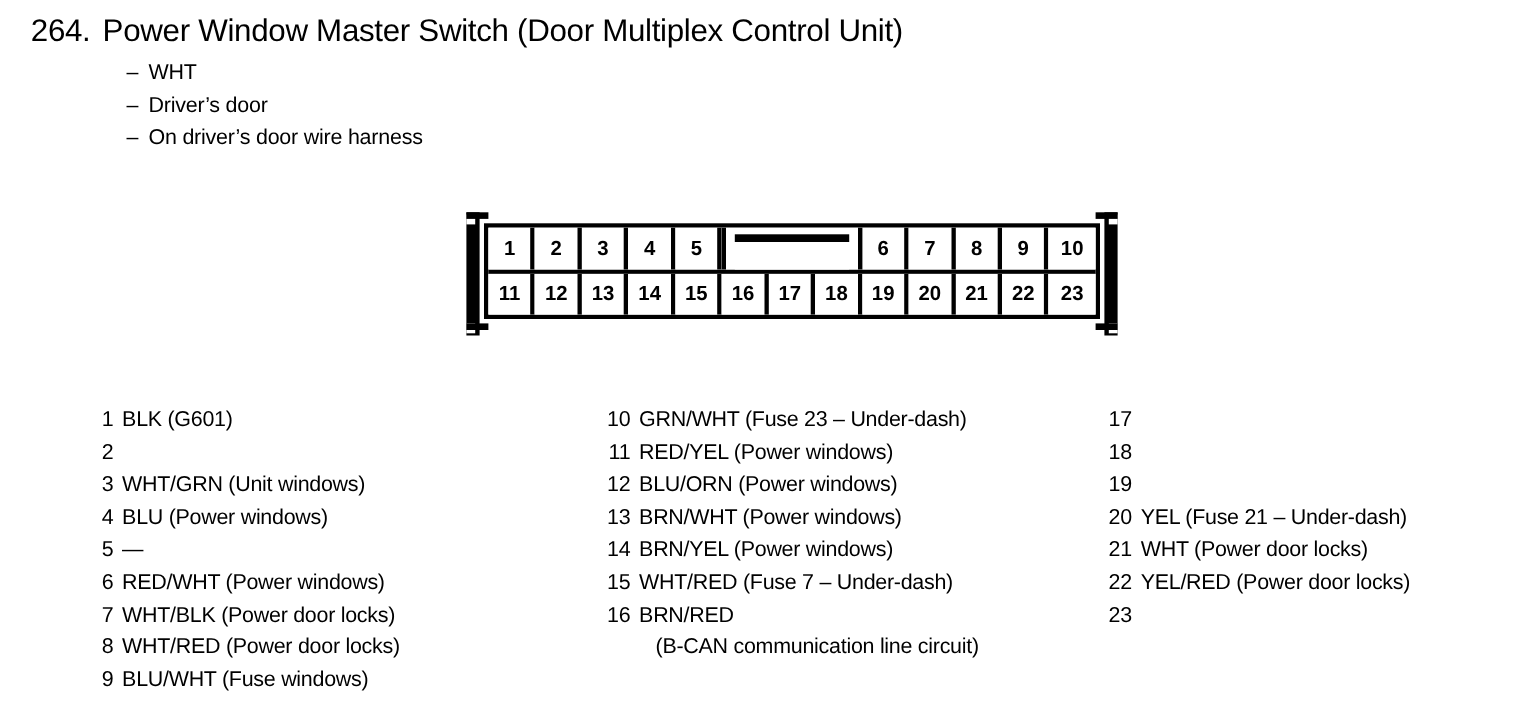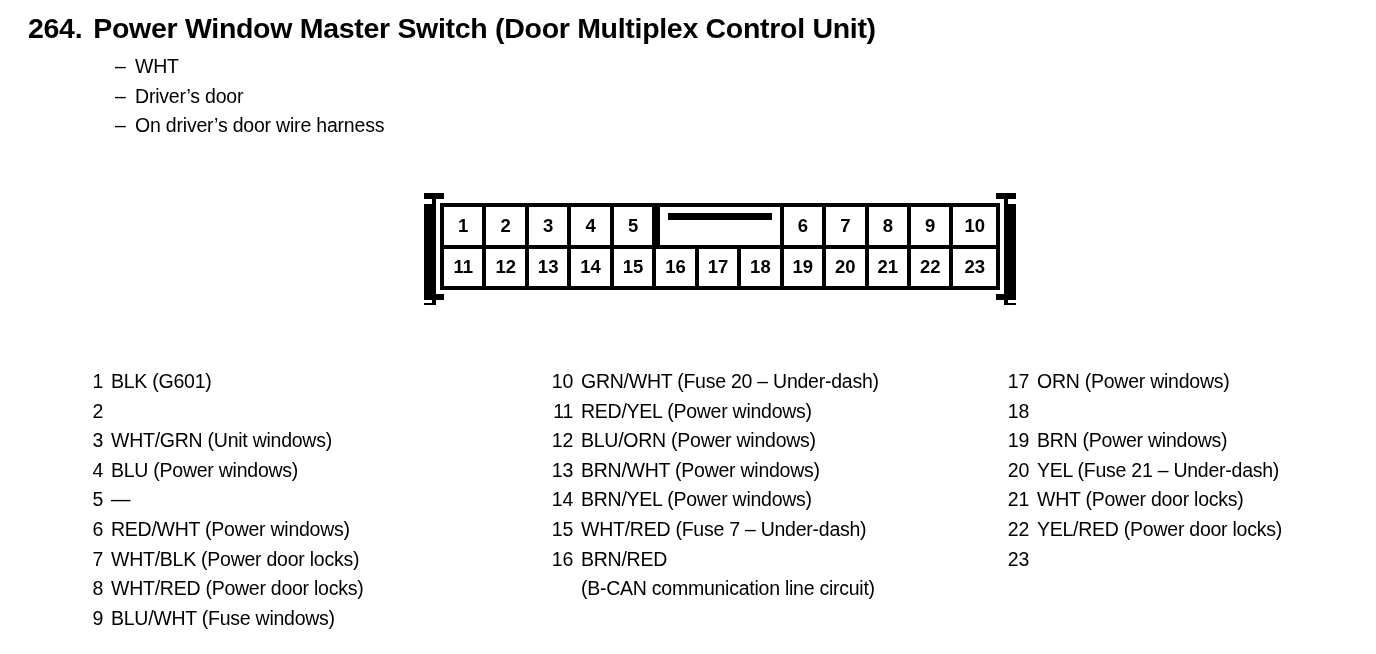--- a/index.html
+++ b/index.html
@@ -19,21 +19,21 @@
   
   .header {
     position: absolute;
     left: 28px;
     top: 12px;
     width: 1320px;
   }
   .title-row {
     display: flex;
     align-items: flex-end;
-    font-weight: bold;
+    font-weight: normal;
     font-size: 28.5px;
     letter-spacing: -0.3px;
     white-space: nowrap;
   }
   .title-num {
     margin-right: 11px;
   }
   .subtitle-list {
     margin-top: 7px;
     margin-left: 87px;
@@ -175,21 +175,21 @@
   .pin-num {
     flex: 0 0 auto;
     text-align: right;
     margin-right: 8px;
   }
   .legend-col.c1 .pin-num { width: 13px; }
   .legend-col.c2 .pin-num { width: 25px; }
   .legend-col.c3 .pin-num { width: 25px; }
   .pin-desc { flex: 0 0 auto; }
   .legend-col.c2 .pin-cont {
-    margin-left: 33px;
+    margin-left: 48px;
   }
 </style>
 </head>
 <body>
 
 <div class="header">
   <div class="title-row">
     <span class="title-num">264.</span>
     <span>Power Window Master Switch (Door Multiplex Control Unit)</span>
   </div>
@@ -302,21 +302,21 @@
     </div>
     <div class="pin-row">
       <span class="pin-num">9</span>
       <span class="pin-desc">BLU/WHT (Fuse windows)</span>
     </div>
   </div>
 
   <div class="legend-col c2">
     <div class="pin-row">
       <span class="pin-num">10</span>
-      <span class="pin-desc">GRN/WHT (Fuse 20 – Under-dash)</span>
+      <span class="pin-desc">GRN/WHT (Fuse 23 – Under-dash)</span>
     </div>
     <div class="pin-row">
       <span class="pin-num">11</span>
       <span class="pin-desc">RED/YEL (Power windows)</span>
     </div>
     <div class="pin-row">
       <span class="pin-num">12</span>
       <span class="pin-desc">BLU/ORN (Power windows)</span>
     </div>
     <div class="pin-row">
@@ -336,28 +336,26 @@
       <span class="pin-desc">BRN/RED</span>
     </div>
     <div class="pin-row">
       <span class="pin-cont">(B-CAN communication line circuit)</span>
     </div>
   </div>
 
   <div class="legend-col c3">
     <div class="pin-row">
       <span class="pin-num">17</span>
-      <span class="pin-desc">ORN (Power windows)</span>
     </div>
     <div class="pin-row">
       <span class="pin-num">18</span>
     </div>
     <div class="pin-row">
       <span class="pin-num">19</span>
-      <span class="pin-desc">BRN (Power windows)</span>
     </div>
     <div class="pin-row">
       <span class="pin-num">20</span>
       <span class="pin-desc">YEL (Fuse 21 – Under-dash)</span>
     </div>
     <div class="pin-row">
       <span class="pin-num">21</span>
       <span class="pin-desc">WHT (Power door locks)</span>
     </div>
     <div class="pin-row">

